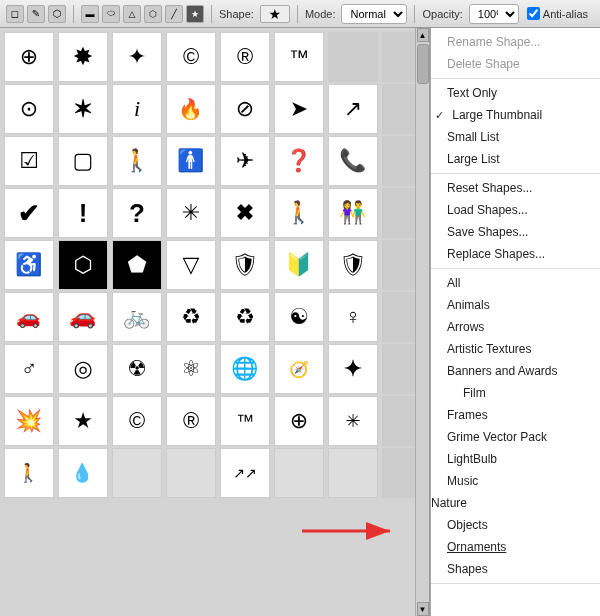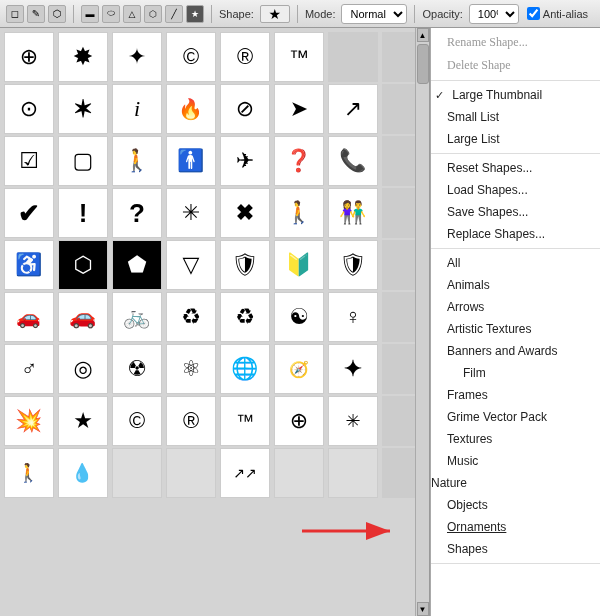--- a/index.html
+++ b/index.html
@@ -170,21 +170,20 @@
       font-size: 12px;
       color: #222;
       cursor: pointer;
       white-space: nowrap;
       display: flex;
       align-items: center;
       gap: 6px;
     }
     .menu-item.grayed {
       color: #999;
-      font-family: Liberation Serif, serif;
     }
   </style>
 </head>
 <body>
 
 <div class="toolbar">
   <div class="toolbar-icons">
     <div class="toolbar-icon">◻</div>
     <div class="toolbar-icon">✎</div>
     <div class="toolbar-icon">⬡</div>
@@ -329,20 +328,23 @@
     <div class="menu-section">
       <div class="menu-item grayed">
         <span>Rename Shape...</span>
       </div>
       <div class="menu-item grayed">
         <span>Delete Shape</span>
       </div>
     </div>
 
     <div class="menu-section">
+      <div class="menu-item" style="padding-left:16px;">
+        <span>Text Only</span>
+      </div>
       <div class="menu-item" style="padding-left:4px;">
         <span style="font-size:11px; margin-right:2px;">✓</span>
         <span>Large Thumbnail</span>
       </div>
       <div class="menu-item" style="padding-left:16px;">
         <span>Small List</span>
       </div>
       <div class="menu-item" style="padding-left:16px;">
         <span>Large List</span>
       </div>
@@ -383,21 +385,21 @@
       <div class="menu-item" style="padding-left:32px;">
         <span>Film</span>
       </div>
       <div class="menu-item" style="padding-left:16px;">
         <span>Frames</span>
       </div>
       <div class="menu-item" style="padding-left:16px;">
         <span>Grime Vector Pack</span>
       </div>
       <div class="menu-item" style="padding-left:16px;">
-        <span>Textures</span>
+        <span>LightBulb</span>
       </div>
       <div class="menu-item" style="padding-left:16px;">
         <span>Music</span>
       </div>
       <div class="menu-item" style="padding-left:0;">
         <span>Nature</span>
       </div>
       <div class="menu-item" style="padding-left:16px;">
         <span>Objects</span>
       </div>

